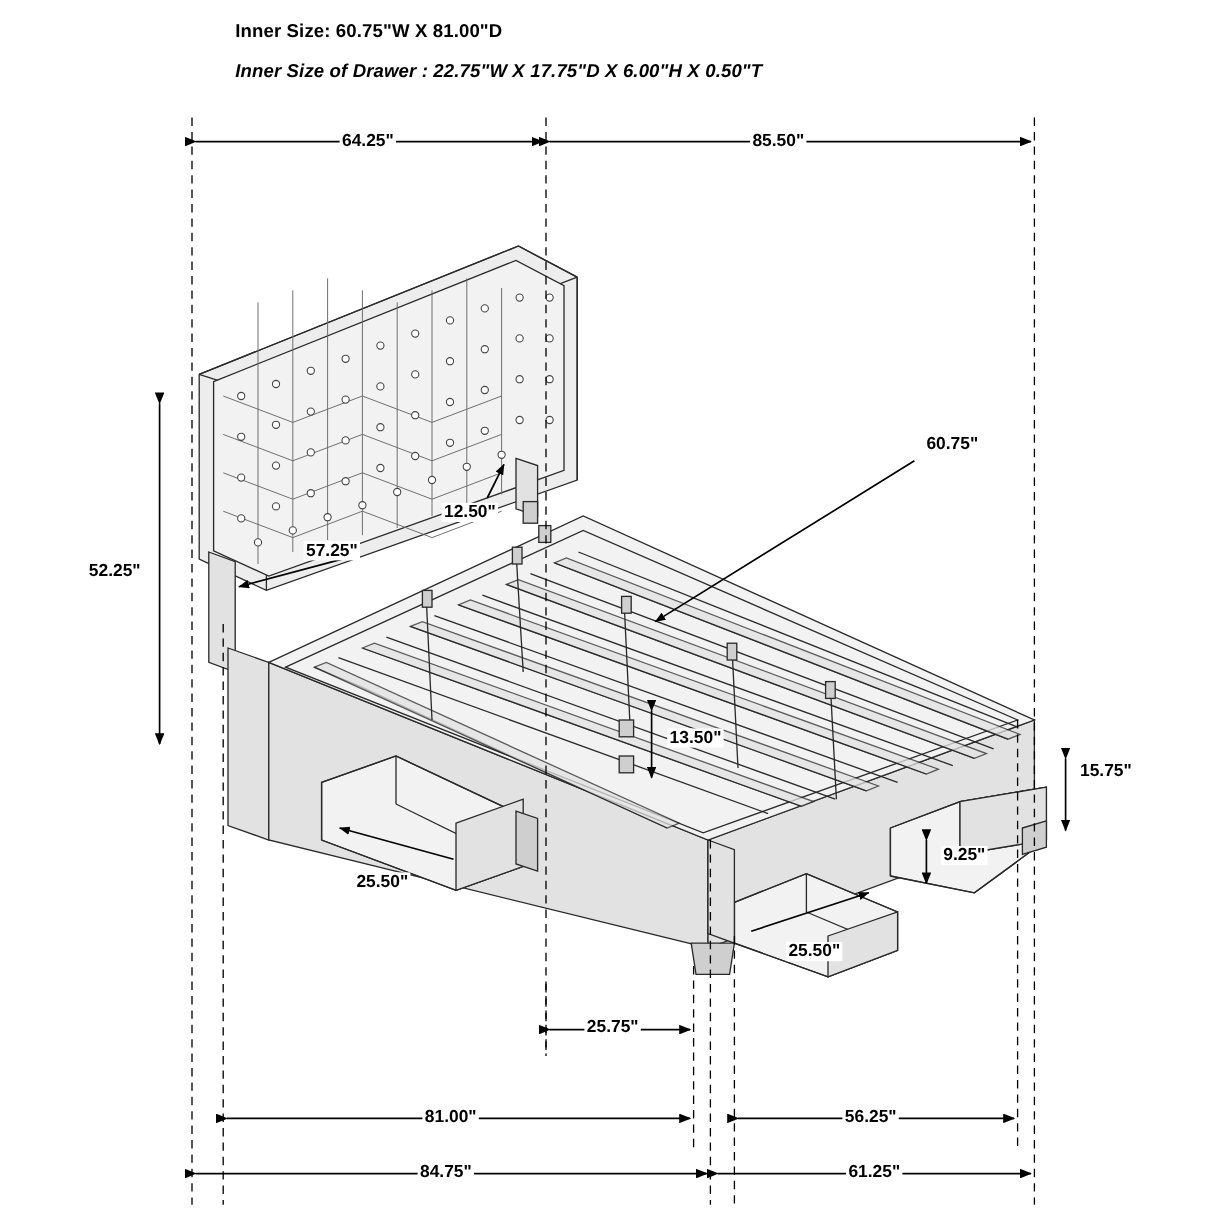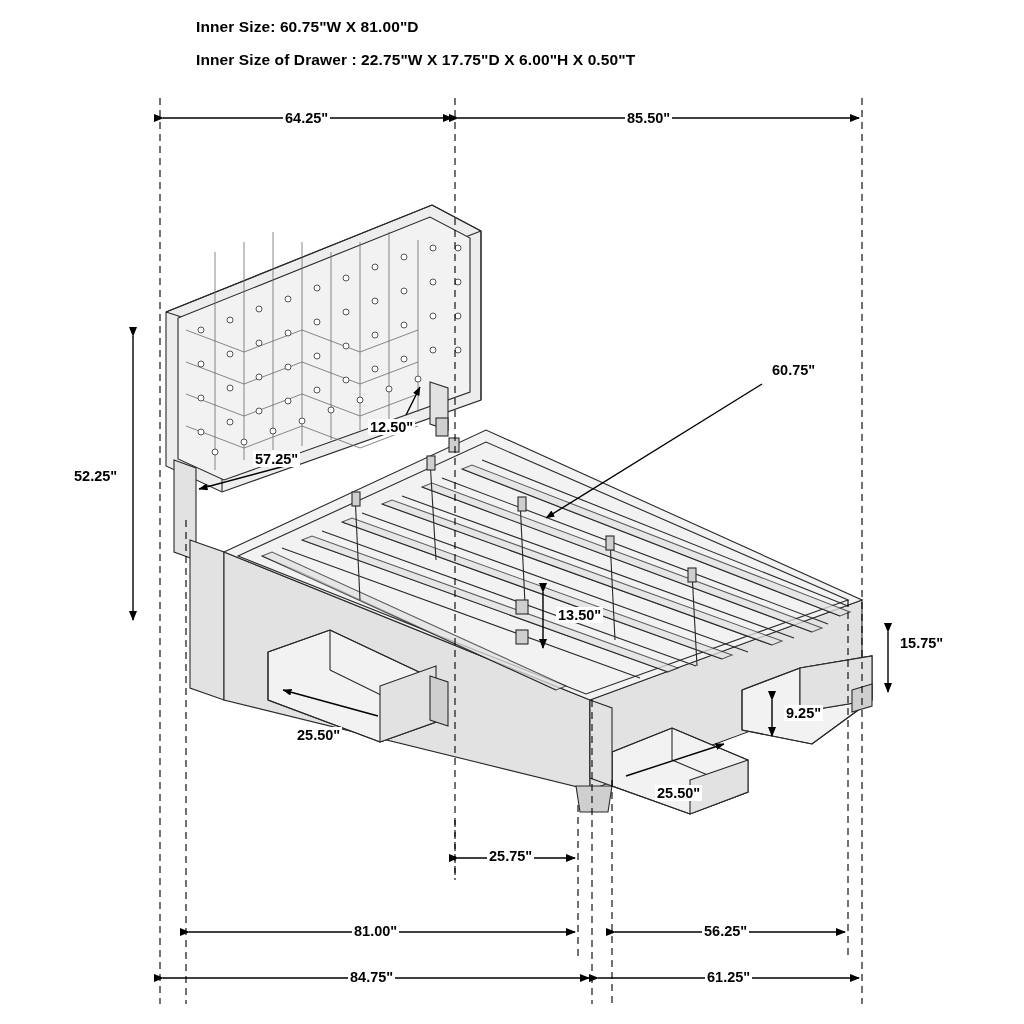--- a/index.html
+++ b/index.html
@@ -60,21 +60,21 @@
   .bedfill-hb    { fill: #ededed; stroke: #2a2a2a; stroke-width: 1.1; }
   .tuftline { stroke: #6a6a6a; stroke-width: 0.8; fill: none; }
   .button { fill: #ffffff; stroke: #444; stroke-width: 0.9; }
 </style>
 </head>
 <body>
 
 <div id="page">
 
   <div class="hdr" style="left:196px; top:18px;">Inner Size: 60.75"W X 81.00"D</div>
-  <div class="hdr" style="left:196px; top:51px;">Inner Size of Drawer : 22.75"W X 17.75"D X 6.00"H X 0.50"T</div>
+  <div class="hdr" style="left:196px; top:51px;font-style:italic;">Inner Size of Drawer : 22.75"W X 17.75"D X 6.00"H X 0.50"T</div>
 
   <svg class="layer" viewBox="0 0 1024 1024">
 
     <g>
 
       <path class="bedfill-hb" d="M166,312 L432,205 L481,231 L481,400 L222,492 L166,466 Z"></path>
 
       <path class="bedline" d="M166,312 L432,205"></path>
       <path class="bedline" d="M432,205 L481,231"></path>
       <path class="bedline" d="M481,231 L481,400"></path>

